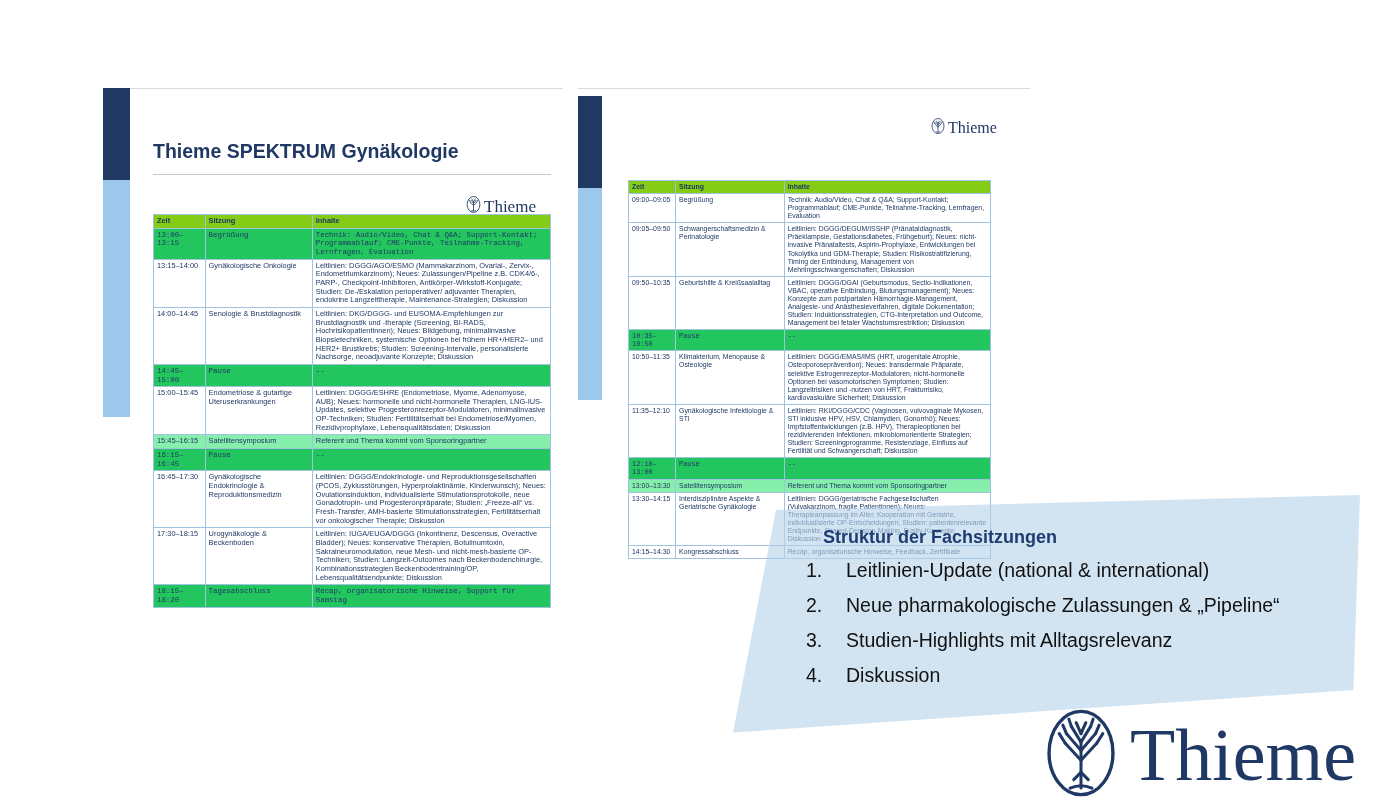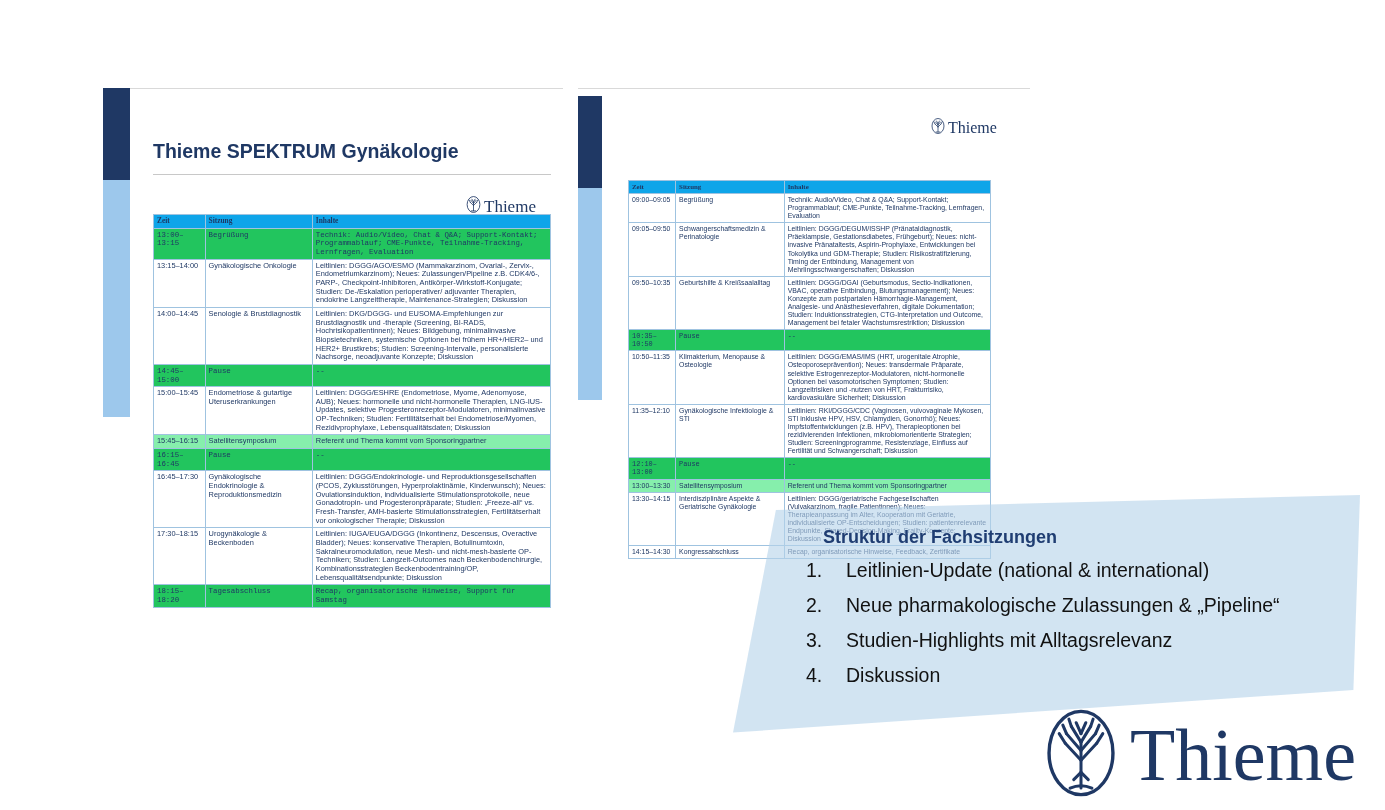--- a/index.html
+++ b/index.html
@@ -56,21 +56,21 @@
   table.prog th,table.prog td{
     border:1px solid #9FC3E0;
     vertical-align:top;
     color:#1F3864;
     padding:2px 3px;
     line-height:1.17;
     text-align:left;
     font-weight:normal;
   }
   table.prog th{
-    font-weight:bold;background:#0ea5e9;font-family:Liberation Serif, serif;
+    font-weight:bold;background:#84cc16;
   }
   table.prog tr.alt td{background:#22c55e;font-family:Liberation Mono, monospace;}
   table.prog tr.sat td{background:#86efac;}
   table.prog tr.plain td{background:#ffffff;margin-left:20px;}
 
   
   #panelA{left:103px;top:88px;width:460px;height:610px;}
   #panelA .bar-dark{top:0px;width:27px;height:92px;}
   #panelA .bar-light{top:92px;width:27px;height:237px;}
   #panelA .panel-logo{left:362px;top:108px;font-size:17px;}

